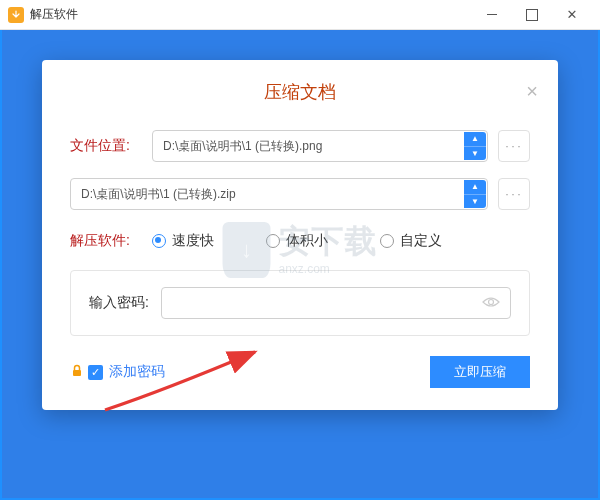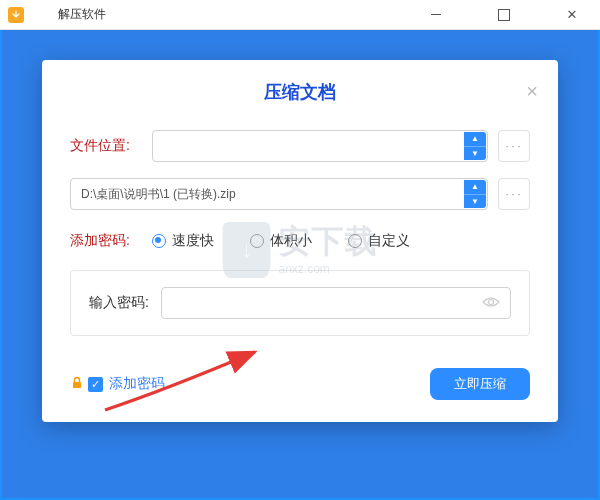--- a/index.html
+++ b/index.html
@@ -1,61 +1,61 @@
 <!DOCTYPE html>
 <html><head>
 <meta charset="utf-8">
 <style>
 * { box-sizing: border-box; margin: 0; padding: 0; font-family: "Microsoft YaHei", sans-serif; }
 body { width: 600px; height: 500px; background: #1E90FF; position: relative; overflow: hidden; }
 
-.titlebar { height: 30px; background: #fff; display: flex; align-items: center; padding: 0 8px; border-bottom: 1px solid #e5e5e5; gap: 28px; }
+.titlebar { height: 30px; background: #fff; display: flex; align-items: center; padding: 0 8px; border-bottom: 1px solid #e5e5e5; }
 .titlebar .app-icon { width: 16px; height: 16px; background: #F9A825; border-radius: 3px; position: relative; margin-right: 6px; display:flex; align-items:center; justify-content:center;}
 .titlebar .app-icon svg { width: 10px; height: 10px; }
 .titlebar .app-title { font-size: 12px; color: #333; }
 .titlebar .spacer { flex: 1; }
 .win-btn { width: 40px; height: 30px; display: flex; align-items: center; justify-content: center; color: #555; font-size: 13px; }
 .win-btn.min::before { content:""; width:10px; height:1px; background:#555; display:block; }
 .win-btn.max::before { content:""; width:10px; height:10px; border:1px solid #555; display:block; }
 .win-btn.close::before { content:"✕"; font-size:13px; }
 
 .main-area { position: absolute; top: 30px; left: 0; right: 0; bottom: 0; background: #2F7FE8; border: 2px solid #1E90FF; border-top: none; }
 
 .modal { position: absolute; top: 60px; left: 42px; width: 516px; background: #fff; border-radius: 4px; box-shadow: 0 6px 24px rgba(0,0,0,0.25); padding: 0; }
 .modal-header { display:flex; align-items:center; justify-content:center; position:relative; padding: 20px 0 18px 0; }
-.modal-title { font-size: 18px; color: #1d4ed8; font-weight: bold; }
+.modal-title { font-size: 18px; color: #c2410c; }
 .modal-close { position:absolute; right:20px; top:20px; color:#bbb; font-size:20px; cursor:pointer; }
 
 .form-row { display:flex; align-items:center; padding: 8px 28px; }
 .label { width: 82px; font-size: 14px; color: #b91c1c; flex-shrink:0; }
 .path-input { flex:1; height: 32px; border: 1px solid #d0d0d0; border-radius: 4px; display:flex; align-items:center; padding: 0 10px; position:relative; }
 .path-input input { border:none; outline:none; flex:1; font-size: 12px; color:#555; background:transparent; }
 .stepper { position:absolute; right:1px; top:1px; bottom:1px; width: 22px; background:#2D8CFF; border-radius: 0 3px 3px 0; display:flex; flex-direction:column; }
 .stepper div { flex:1; display:flex; align-items:center; justify-content:center; color:#fff; font-size:8px; }
 .stepper div:first-child { border-bottom: 1px solid rgba(255,255,255,0.3); }
 .more-btn { width: 32px; height: 32px; margin-left: 10px; border:1px solid #e0e0e0; border-radius:4px; display:flex; align-items:center; justify-content:center; color:#999; letter-spacing:2px; font-size:12px; }
 
-.radio-group { display:flex; gap: 36px; align-items:center; }
+.radio-group { display:flex; gap: 52px; align-items:center; }
 .radio-item { display:flex; align-items:center; gap:6px; font-size:14px; color:#333; }
 .radio { width:14px; height:14px; border-radius:50%; border:1.5px solid #999; display:inline-block; position:relative; }
 .radio.checked { border-color:#2D8CFF; }
 .radio.checked::after { content:""; position:absolute; top:2px; left:2px; width:6px; height:6px; border-radius:50%; background:#2D8CFF; }
 
-.password-section { margin: 16px 28px 16px 28px; border:1px solid #e5e5e5; border-radius:4px; padding: 16px 18px; display:flex; align-items:center; }
+.password-section { margin: 16px 28px 4px 28px; border:1px solid #e5e5e5; border-radius:4px; padding: 16px 18px; display:flex; align-items:center; }
 .password-section .plabel { font-size:14px; color:#333; margin-right: 12px; }
 .password-input { flex:1; height:32px; border:1px solid #d0d0d0; border-radius:4px; position:relative; display:flex; align-items:center; padding: 0 36px 0 10px; }
 .password-input input { border:none; outline:none; flex:1; background:transparent; }
 .eye-icon { position:absolute; right:10px; top:50%; transform:translateY(-50%); color:#ccc; }
 
 .modal-footer { display:flex; align-items:center; padding: 16px 28px 22px 28px; }
 .lock-icon { color:#F59E0B; margin-right: 4px; font-size: 14px; }
 .checkbox { width:15px; height:15px; background:#2D8CFF; border-radius:2px; display:inline-flex; align-items:center; justify-content:center; color:#fff; font-size:11px; margin-right:6px; }
 .add-pwd-label { font-size:14px; color:#3b82f6; }
 .footer-spacer { flex:1; }
-.compress-btn { background:#2D8CFF; color:#fff; border:none; border-radius:8px; height:32px; padding: 0 24px; font-size:13px; cursor:pointer; }
+.compress-btn { background:#2D8CFF; color:#fff; border:none; border-radius:0; height:32px; padding: 0 24px; font-size:13px; cursor:pointer; }
 
 .watermark { position:absolute; top: 50%; left: 50%; transform: translate(-50%, -50%); display:flex; align-items:center; gap:8px; opacity:0.25; pointer-events:none; z-index: 50; }
 .watermark .shield { width:48px; height:56px; background:#9eb3c6; border-radius: 6px 6px 8px 8px / 6px 6px 14px 14px; display:flex; align-items:center; justify-content:center; }
 .watermark .shield::before { content:"↓"; color:#dce6ee; font-size:22px; font-weight:bold; }
 .watermark .wtext { font-size:32px; font-weight:600; color:#8ea0b0; letter-spacing:1px; }
 .watermark .wdom { font-size:12px; color:#8ea0b0; margin-top:6px; }
 .watermark .wcol { display:flex; flex-direction:column; line-height:1; }
 
 .arrow { position:absolute; z-index: 60; pointer-events:none; }
 </style>
@@ -79,41 +79,42 @@
 
 <div class="modal">
   <div class="modal-header">
     <div class="modal-title">压缩文档</div>
     <div class="modal-close">×</div>
   </div>
 
   <div class="form-row">
     <div class="label">文件位置:</div>
     <div class="path-input">
+      <input type="text" value="D:\桌面\说明书\1 (已转换).png" style="">
       <div class="stepper">
         <div>▲</div>
         <div>▼</div>
       </div>
     </div>
     <div class="more-btn">···</div>
   </div>
 
   <div class="form-row">
     <div class="path-input">
       <input type="text" value="D:\桌面\说明书\1 (已转换).zip" style="">
       <div class="stepper">
         <div>▲</div>
         <div>▼</div>
       </div>
     </div>
     <div class="more-btn">···</div>
   </div>
 
   <div class="form-row" style="padding-top:14px;padding-bottom:4px;">
-    <div class="label">添加密码:</div>
+    <div class="label">解压软件:</div>
     <div class="radio-group">
       <label class="radio-item">
         <span class="radio checked"></span>
         <span>速度快</span>
       </label>
       <label class="radio-item">
         <span class="radio"></span>
         <span>体积小</span>
       </label>
       <label class="radio-item">

